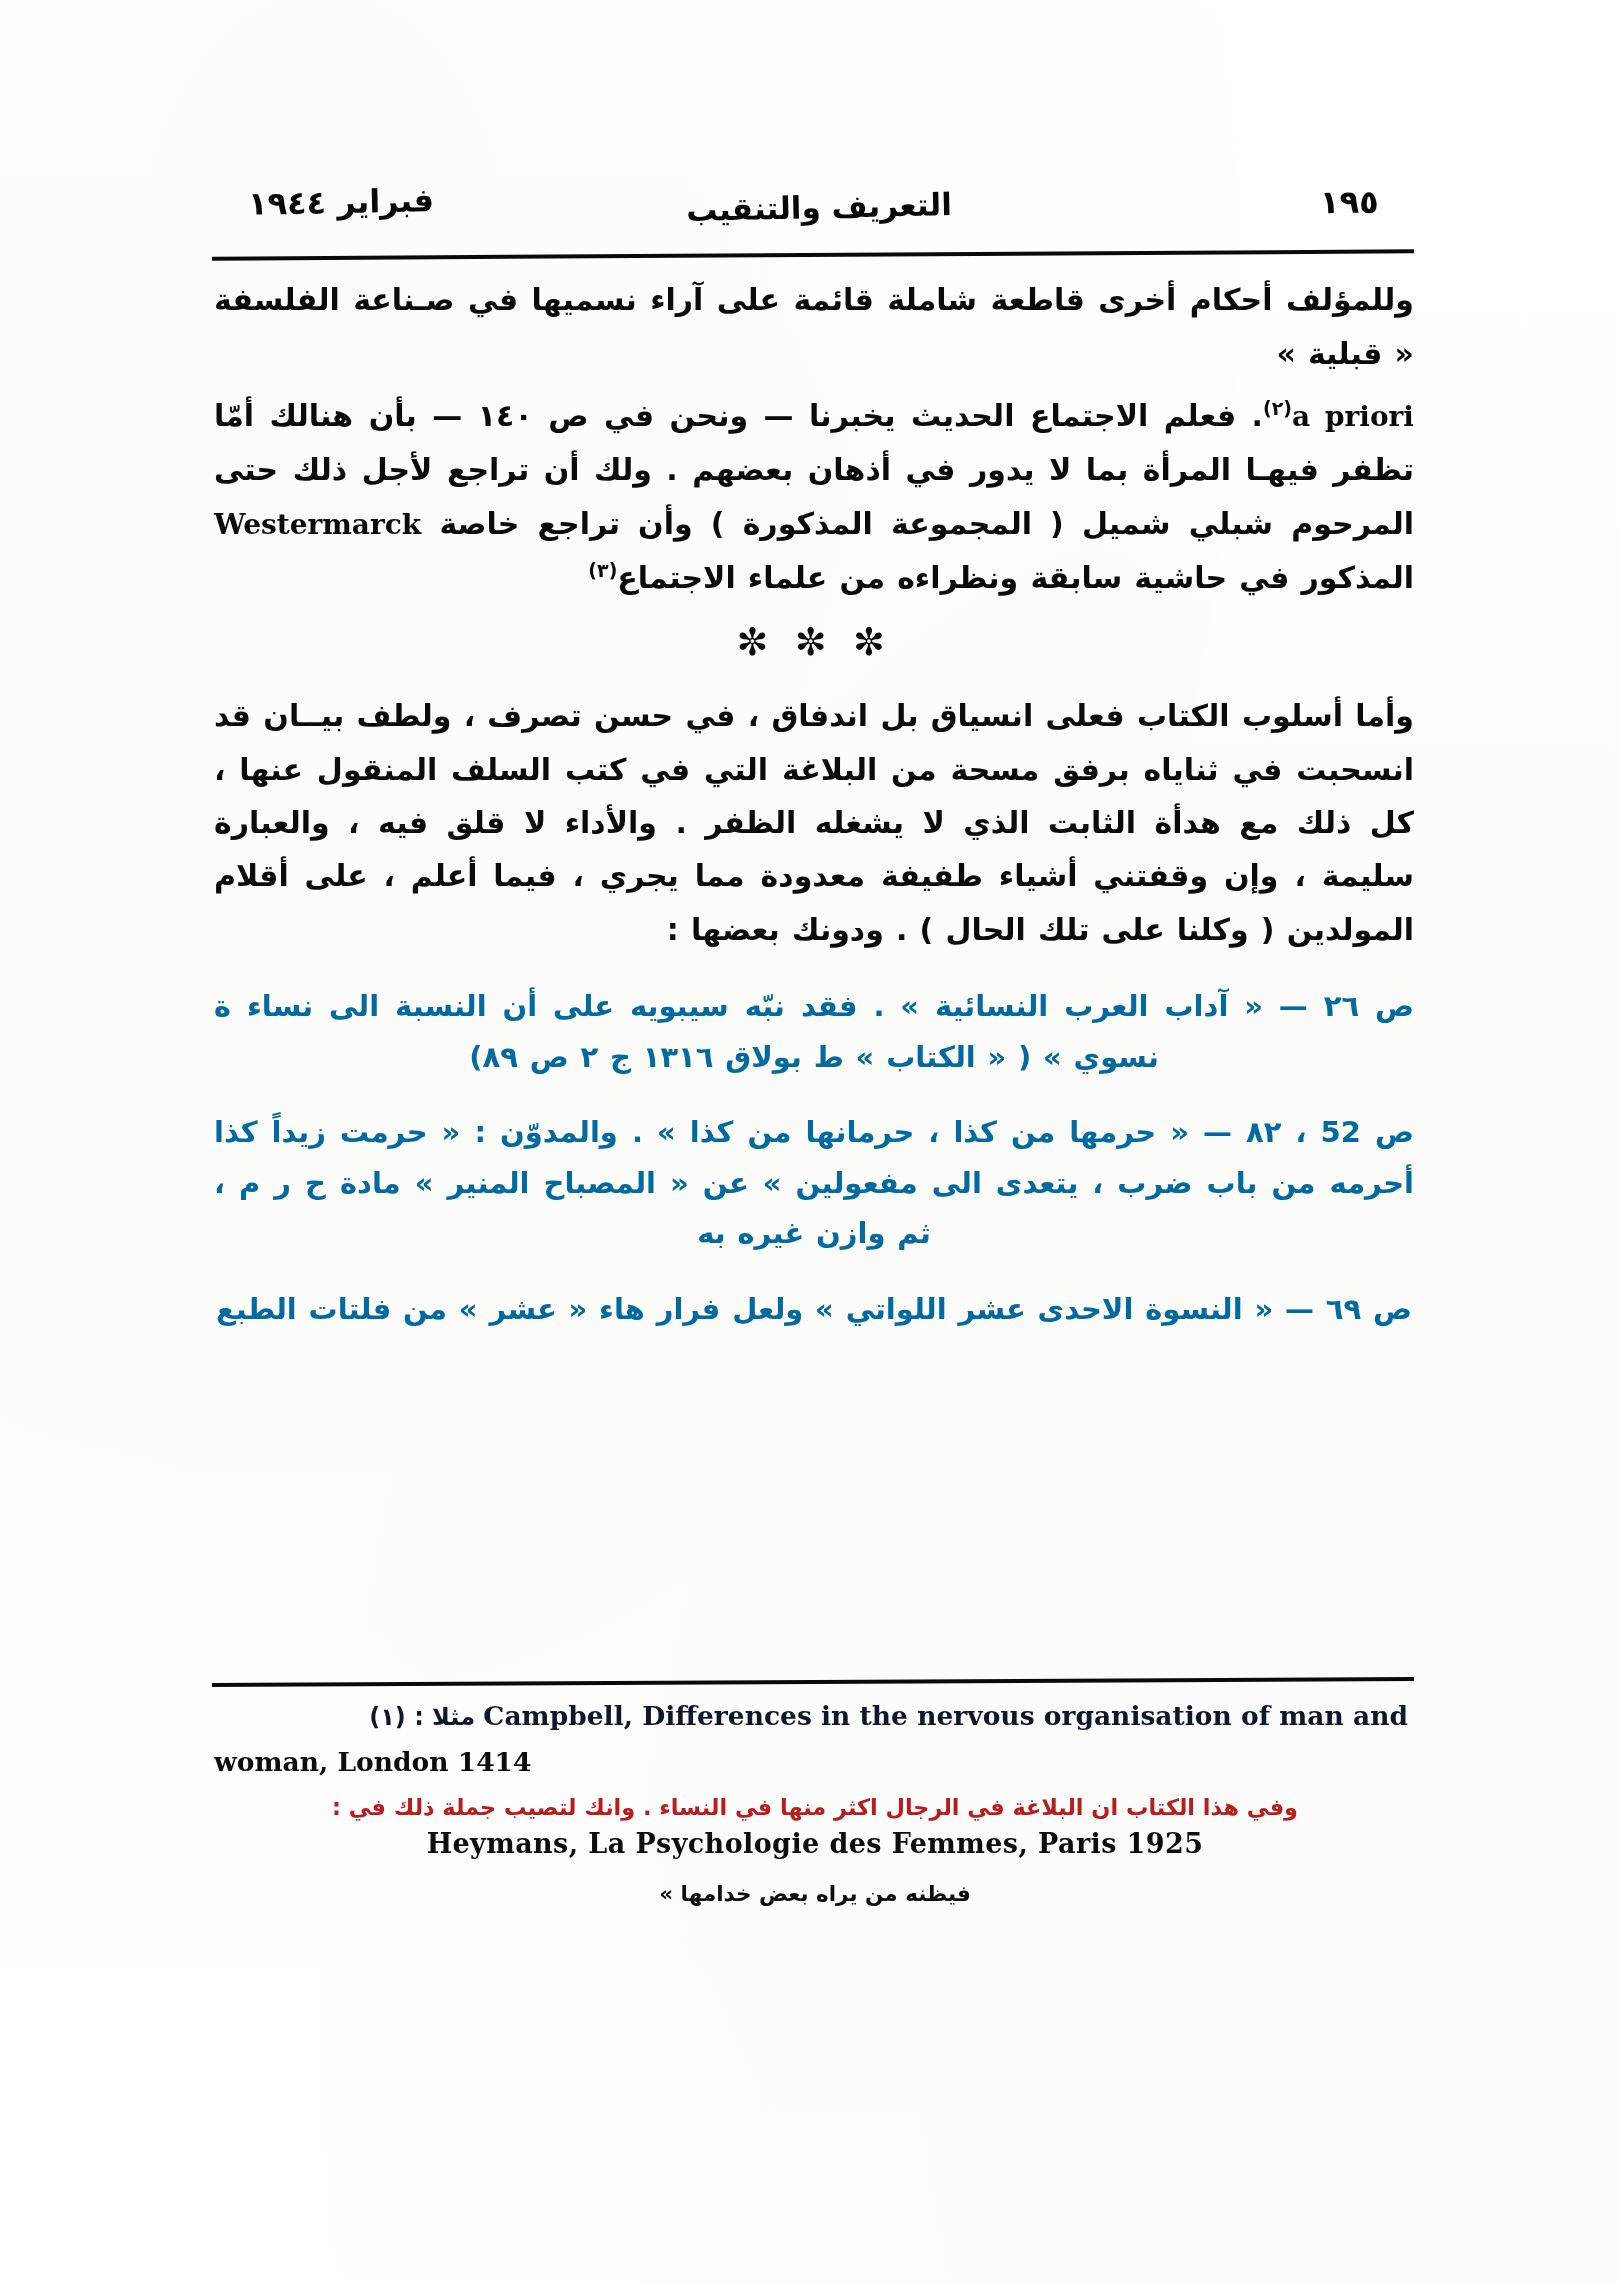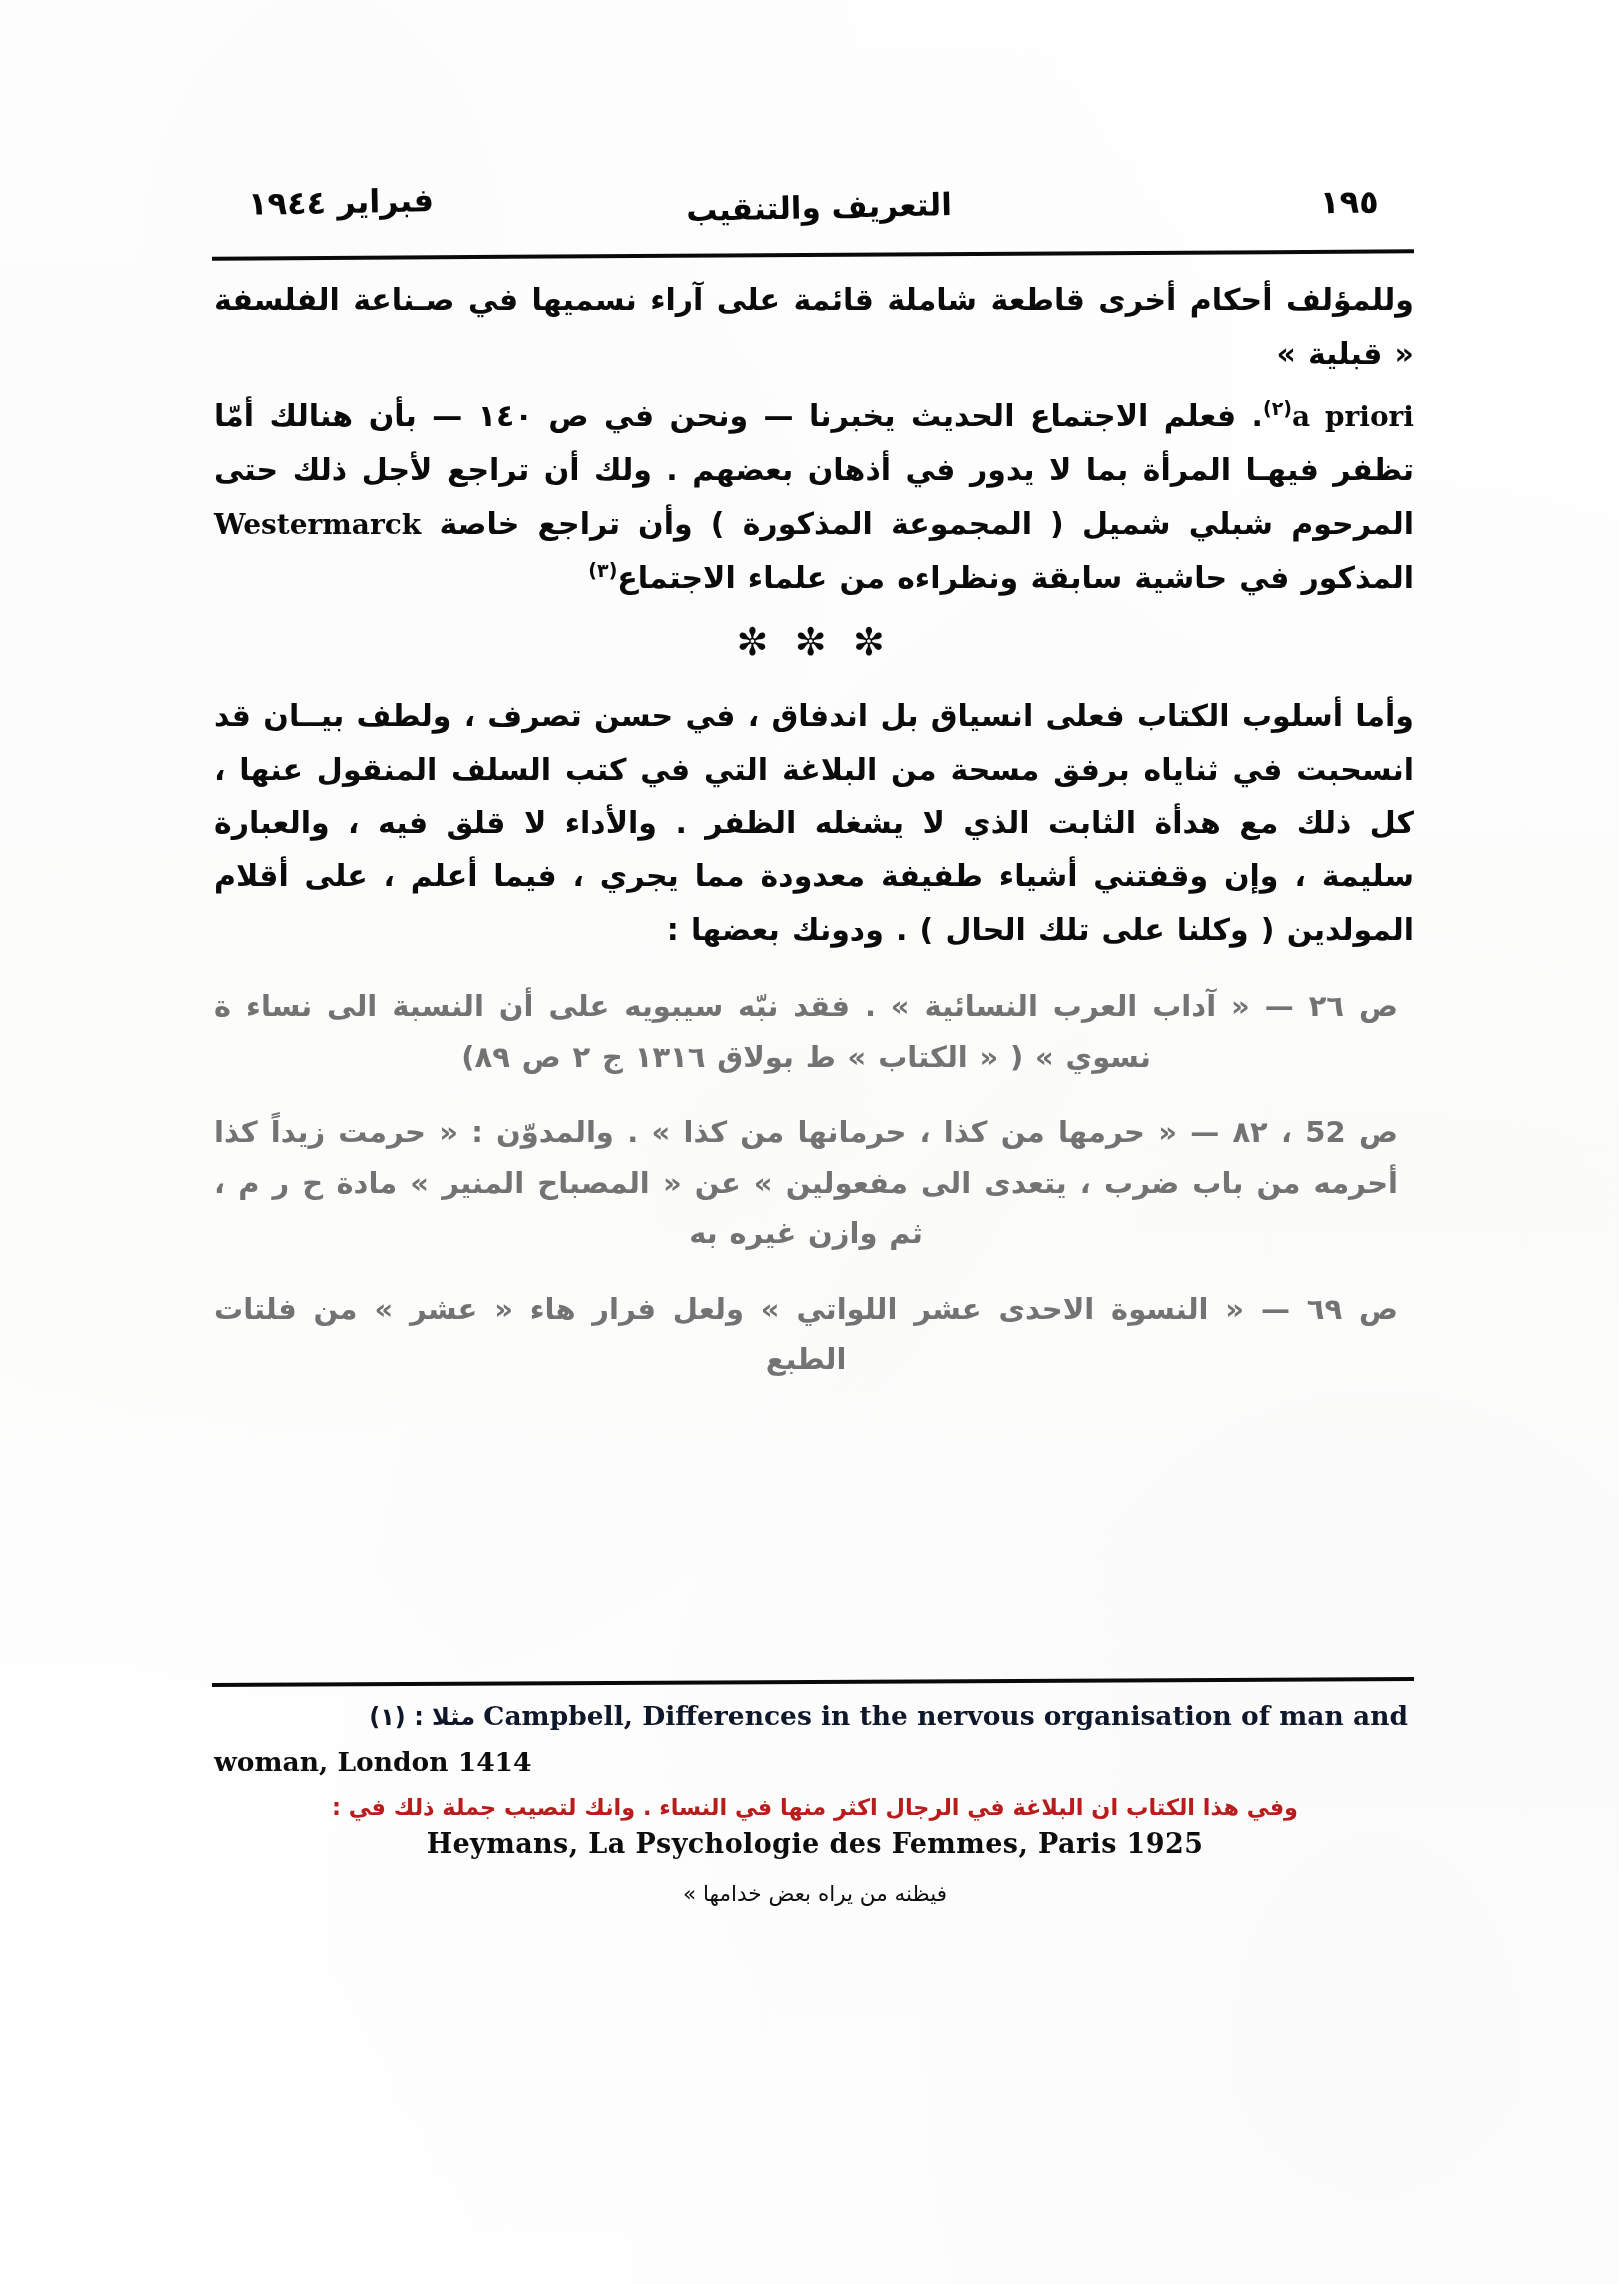--- a/index.html
+++ b/index.html
@@ -148,25 +148,25 @@
     font-weight: 700;
     line-height: 1;
   }
 
   
   .refs {
     margin-top: 8.3px;
   }
   .ref-item {
     font-family: "DejaVu Sans", sans-serif;
-    color: #737373;
+    color: #0369a1;
     font-size: 29px;
     line-height: 1.74;
     font-weight: 700;
-    margin: 0 16px 25px 0;
+    margin: 0 0 25px 0;
     text-align: justify;
     text-align-last: center;
     word-spacing: 1.7px;
   }
   .ref-item.tight {
     margin-bottom: 5px;
   }
 
   
   .footnotes {
@@ -231,21 +231,21 @@
     text-align: justify;
     text-align-last: center;
     line-height: 1.78;
     margin-bottom: 3.3px;
   }
   .fn-3-tail {
     font-size: 21.5px;
     text-align: center;
     margin: 0;
     color: #0d0d0d;
-    font-weight: 400;
+    font-weight: 700;
   }
 </style>
 </head>
 <body>
 
 <div class="page">
   <div class="sheet">
 
     <div class="header">
       <span class="hdr-date">فبراير ١٩٤٤</span>

